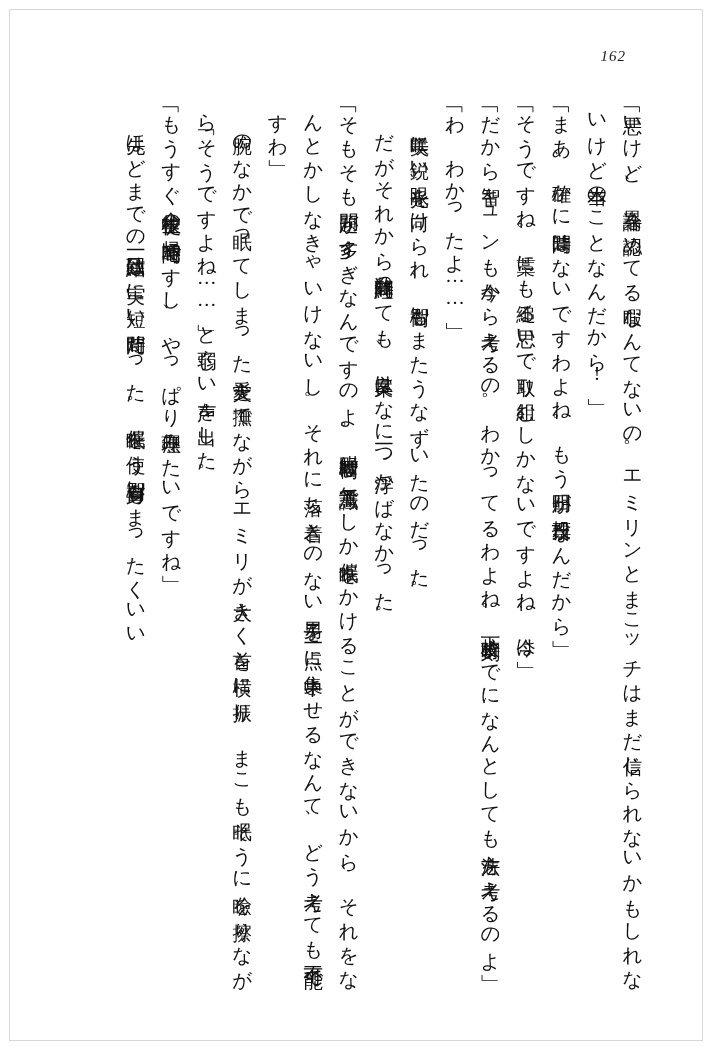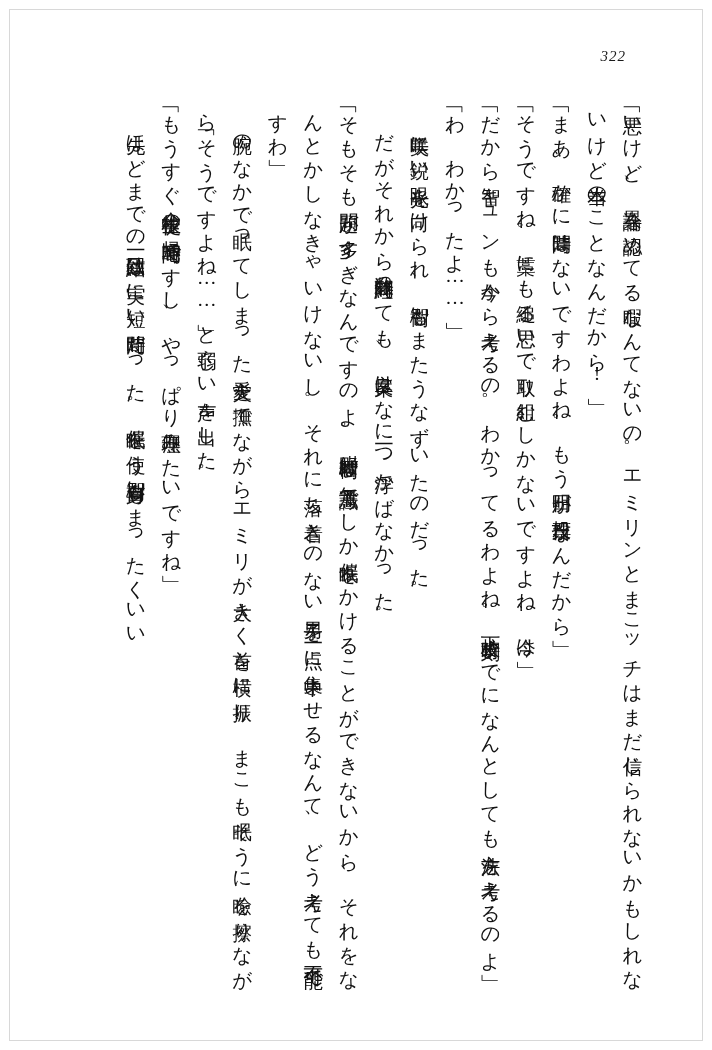--- a/index.html
+++ b/index.html
@@ -62,21 +62,21 @@
     text-indent: 1em;
   }
 </style>
 </head>
 <body>
 
 <div class="page">
 
   <div class="page-frame"></div>
 
-  <div class="page-number">322</div>
+  <div class="page-number">162</div>
 
   <div class="body-text">
     <p class="para">「悪いけど、異論を認めてる暇なんてないの。エミリンとまこッチはまだ信じられないかもしれないけど本当のことなんだから!」</p>
     <p class="para">「まあ、確かに時間はないですわよね。もう明日が投票日なんだから」</p>
     <p class="para">「そうですね。藁にも縋る思いで取り組むしかないですよね、今は」</p>
     <p class="para">「だから智キュンも今から考えるの。わかってるわよね。下校時刻までになんとしても方法を考えるのよ」</p>
     <p class="para">「わ、わかったよ……」</p>
     <p class="para indent">美咲に鋭い眼光を向けられ、智樹もまたうなずいたのだった。</p>
     <p class="para indent">だがそれから数時間経っても、良案はなに一つ浮かばなかった。</p>
     <p class="para">「そもそも問題が多すぎなんですのよ。紺野智樹は無意識でしか催眠をかけることができないから、それをなんとかしなきゃいけないし。それに落ち着きのない男子を一点に集中させるなんて、どう考えても不可能ですわ」</p>

